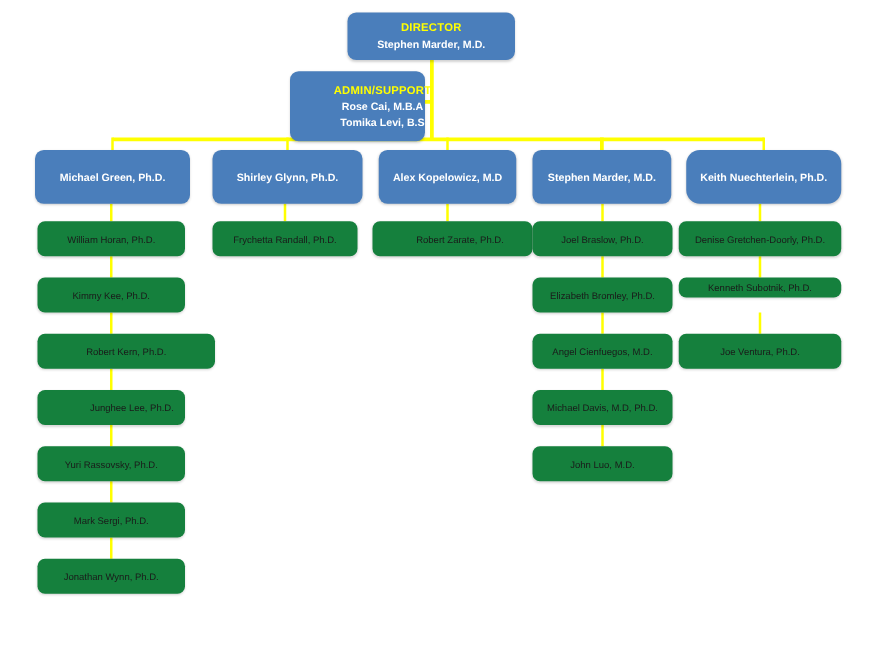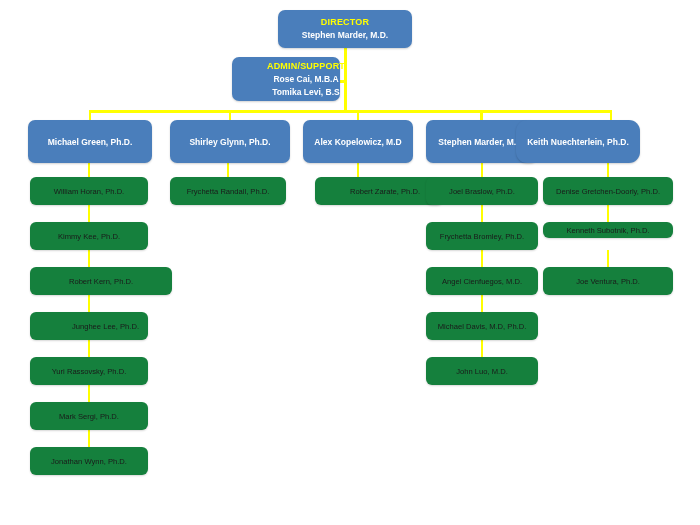--- a/index.html
+++ b/index.html
@@ -98,21 +98,21 @@
       <div class="conn" style="left: 606.75px; top: 163px; width: 2.5px; height: 14px; background: rgb(255, 255, 0);"></div>
       <div class="conn" style="left: 606.75px; top: 205px; width: 2.5px; height: 17px; background: rgb(255, 255, 0);"></div>
       <div class="conn" style="left: 606.75px; top: 250px; width: 2.5px; height: 17px; background: rgb(255, 255, 0);"></div>
     </div>
 
   <div class="node blue" id="director-node" style="left:278px; top:10px; width:134px; height:38px;">
     <div class="title-line">DIRECTOR</div>
     <div class="name-line">Stephen Marder, M.D.</div>
   </div>
 
-  <div class="node blue" id="admin-node" style="left:232px; top:57px; width:108px; height:44px;padding-left:40px;">
+  <div class="node blue" id="admin-node" style="left:232px; top:57px; width:108px; height:56px;padding-left:40px;">
     <div class="title-line">ADMIN/SUPPORT</div>
     <div class="name-line">Rose Cai, M.B.A</div>
     <div class="name-line">Tomika Levi, B.S</div>
   </div>
 
   <div id="columns">
       <div class="node blue" style="left: 28px; top: 120px; width: 124px; height: 43px;">
         <div class="head-line">Michael Green, Ph.D.</div>
       </div>
       <div class="node gray" style="left: 30px; top: 177px; width: 118px; height: 28px;">
@@ -138,42 +138,42 @@
       </div>
       <div class="node blue" style="left: 170px; top: 120px; width: 120px; height: 43px; justify-content: center;">
         <div class="head-line">Shirley Glynn,  Ph.D.</div>
       </div>
       <div class="node gray" style="left: 170px; top: 177px; width: 116px; height: 28px;">
         <div class="staff-line">Frychetta Randall, Ph.D.</div>
       </div>
       <div class="node blue" style="left: 303px; top: 120px; width: 110px; height: 43px;">
         <div class="head-line">Alex Kopelowicz,  M.D</div>
       </div>
-      <div class="node gray" style="left: 315px; top: 177px; width: 128px; height: 28px; padding-left: 12px;">
+      <div class="node gray" style="left: 298px; top: 177px; width: 128px; height: 28px; padding-left: 12px;">
         <div class="staff-line">Robert Zarate, Ph.D.</div>
       </div>
       <div class="node blue" style="left: 426px; top: 120px; width: 111px; height: 43px;">
         <div class="head-line">Stephen Marder, M.D.</div>
       </div>
       <div class="node gray" style="left: 426px; top: 177px; width: 112px; height: 28px;">
         <div class="staff-line">Joel Braslow, Ph.D.</div>
       </div>
       <div class="node gray" style="left: 426px; top: 222px; width: 112px; height: 28px;">
-        <div class="staff-line">Frychetta Bromley, Ph.D.</div>
+        <div class="staff-line">Elizabeth Bromley, Ph.D.</div>
       </div>
       <div class="node gray" style="left: 426px; top: 267px; width: 112px; height: 28px;">
         <div class="staff-line">Angel Cienfuegos, M.D.</div>
       </div>
       <div class="node gray" style="left: 426px; top: 312px; width: 112px; height: 28px;">
         <div class="staff-line">Michael Davis, M.D, Ph.D.</div>
       </div>
       <div class="node gray" style="left: 426px; top: 357px; width: 112px; height: 28px;">
         <div class="staff-line">John Luo, M.D.</div>
       </div>
-      <div class="node blue" style="left: 516px; top: 120px; width: 124px; height: 43px; border-radius: 11px;">
+      <div class="node blue" style="left: 549px; top: 120px; width: 124px; height: 43px; border-radius: 11px;">
         <div class="head-line">Keith Nuechterlein, Ph.D.</div>
       </div>
       <div class="node gray" style="left: 543px; top: 177px; width: 130px; height: 28px;">
         <div class="staff-line">Denise Gretchen-Doorly, Ph.D.</div>
       </div>
       <div class="node gray" style="left: 543px; top: 222px; width: 130px; height: 16px;">
         <div class="staff-line">Kenneth Subotnik, Ph.D.</div>
       </div>
       <div class="node gray" style="left: 543px; top: 267px; width: 130px; height: 28px;">
         <div class="staff-line">Joe Ventura, Ph.D.</div>

